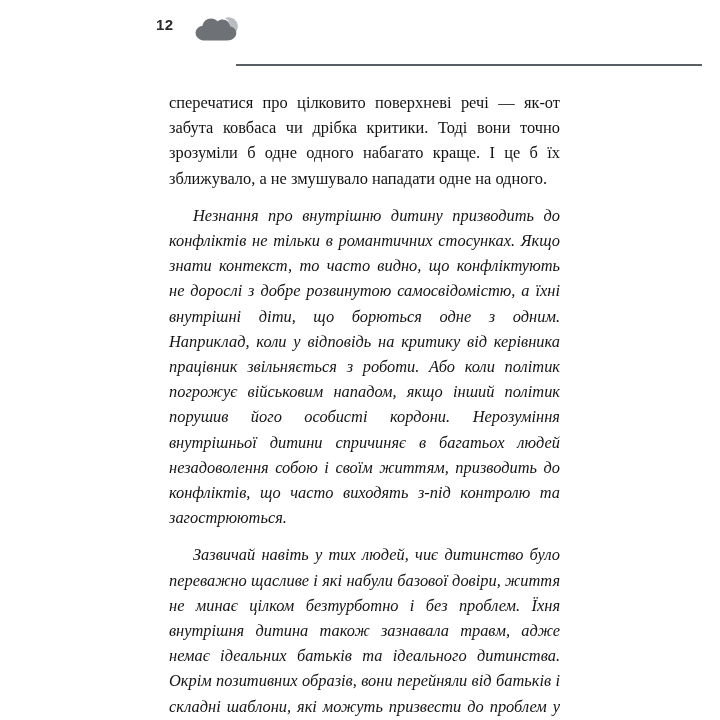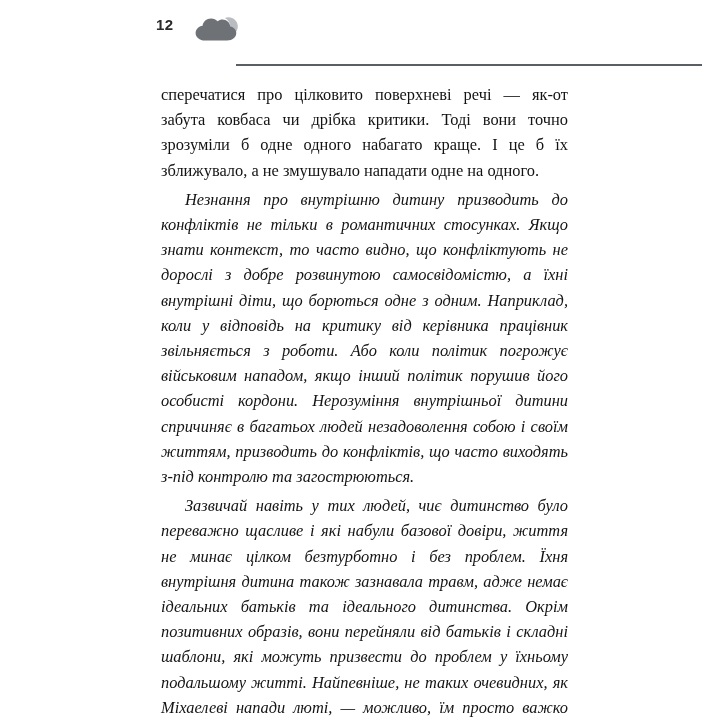--- a/index.html
+++ b/index.html
@@ -63,21 +63,21 @@
     top: 78px;
     width: 415px;
     font-size: 16.4px;
     line-height: 25.2px;
     text-align: justify;
     text-justify: inter-word;
     color: #131313;
     -webkit-font-smoothing: antialiased;
   }
   .textblock p {
-    margin: 4px;
+    margin: 12px;
     text-indent: 24px;
     hyphens: manual;
   }
   .textblock p.no-indent {
     text-indent: 0;
   }
   .textblock p + p {
     margin-top: 0;
     font-style: italic;
   }

